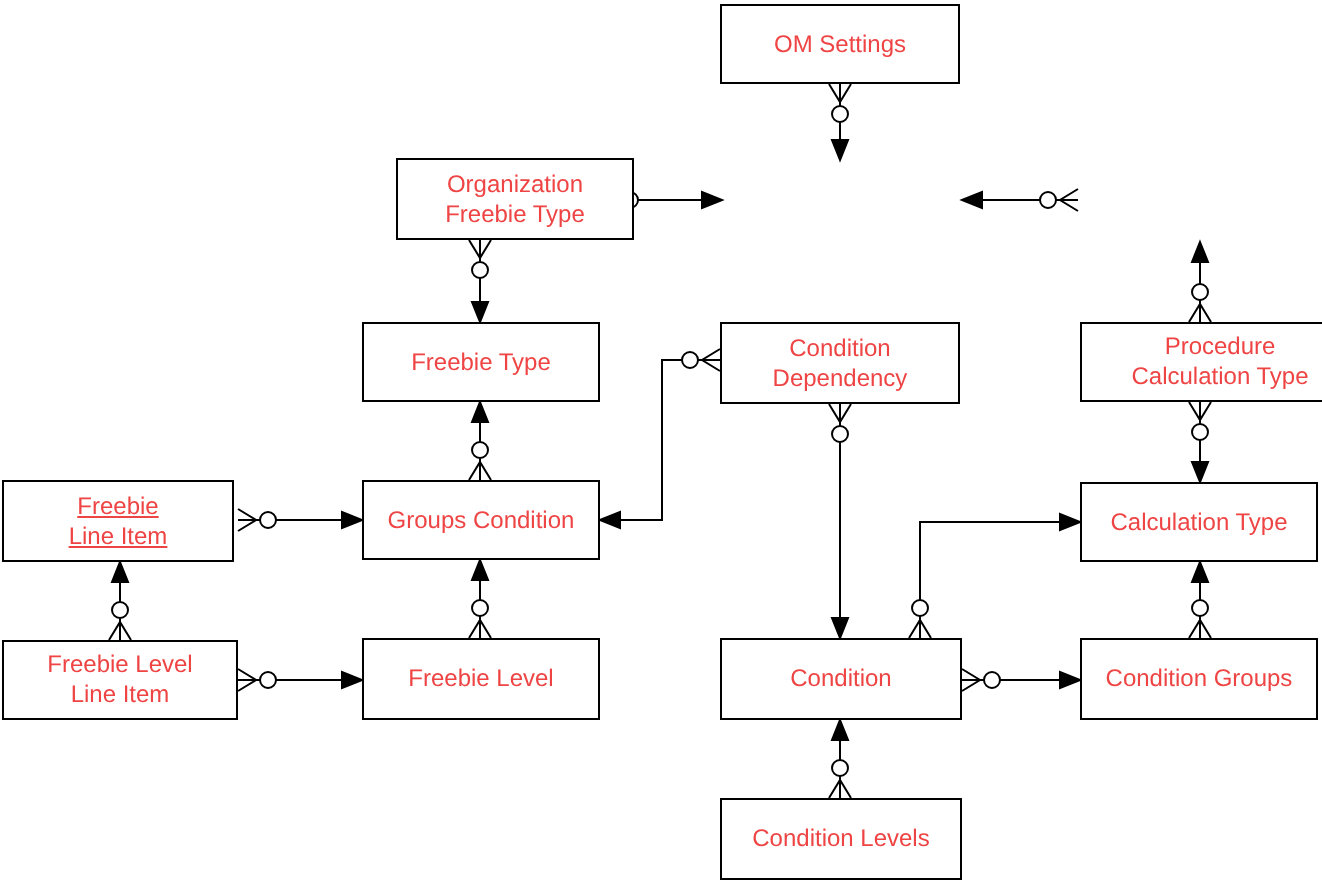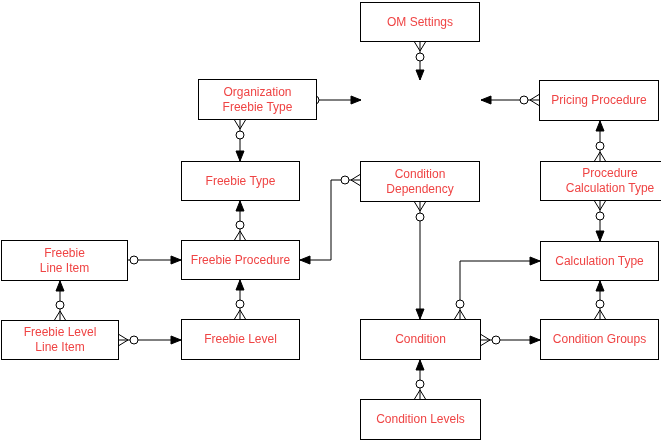--- a/index.html
+++ b/index.html
@@ -157,37 +157,34 @@
         <path d="M420 360 L424 370 L416 370 Z" fill="#000000" stroke="#000000"></path>
       </g>
     </svg>
   <div id="node-layer">
       <div class="node" style="left: 360px; top: 2px; width: 120px; height: 40px;">
         <div class="label">OM Settings</div>
       </div>
       <div class="node" style="left: 198px; top: 79px; width: 119px; height: 41px;">
         <div class="label">Organization<br>Freebie Type</div>
       </div>
-      <div class="node" style="left: 539px; top: 80px; width: 120px; height: 41px;">
-        <div class="label">Pricing Procedure</div>
-      </div>
       <div class="node" style="left: 181px; top: 161px; width: 119px; height: 40px;">
         <div class="label">Freebie Type</div>
       </div>
       <div class="node" style="left: 360px; top: 161px; width: 120px; height: 41px;">
         <div class="label">Condition<br>Dependency</div>
       </div>
       <div class="node" style="left: 540px; top: 161px; width: 140px; height: 40px;">
         <div class="label">Procedure<br>Calculation Type</div>
       </div>
-      <div class="node" style="left: 1px; top: 240px; width: 127px; height: 41px;">
+      <div class="node" style="left: 1px; top: 240px; width: 116px; height: 41px; text-decoration: underline;">
         <div class="label">Freebie<br>Line Item</div>
       </div>
       <div class="node" style="left: 181px; top: 240px; width: 119px; height: 40px;">
-        <div class="label">Freebie Procedure</div>
+        <div class="label">Groups Condition</div>
       </div>
       <div class="node" style="left: 540px; top: 241px; width: 119px; height: 40px;">
         <div class="label">Calculation Type</div>
       </div>
       <div class="node" style="left: 1px; top: 320px; width: 118px; height: 40px;">
         <div class="label">Freebie Level<br>Line Item</div>
       </div>
       <div class="node" style="left: 181px; top: 319px; width: 119px; height: 41px;">
         <div class="label">Freebie Level</div>
       </div>

